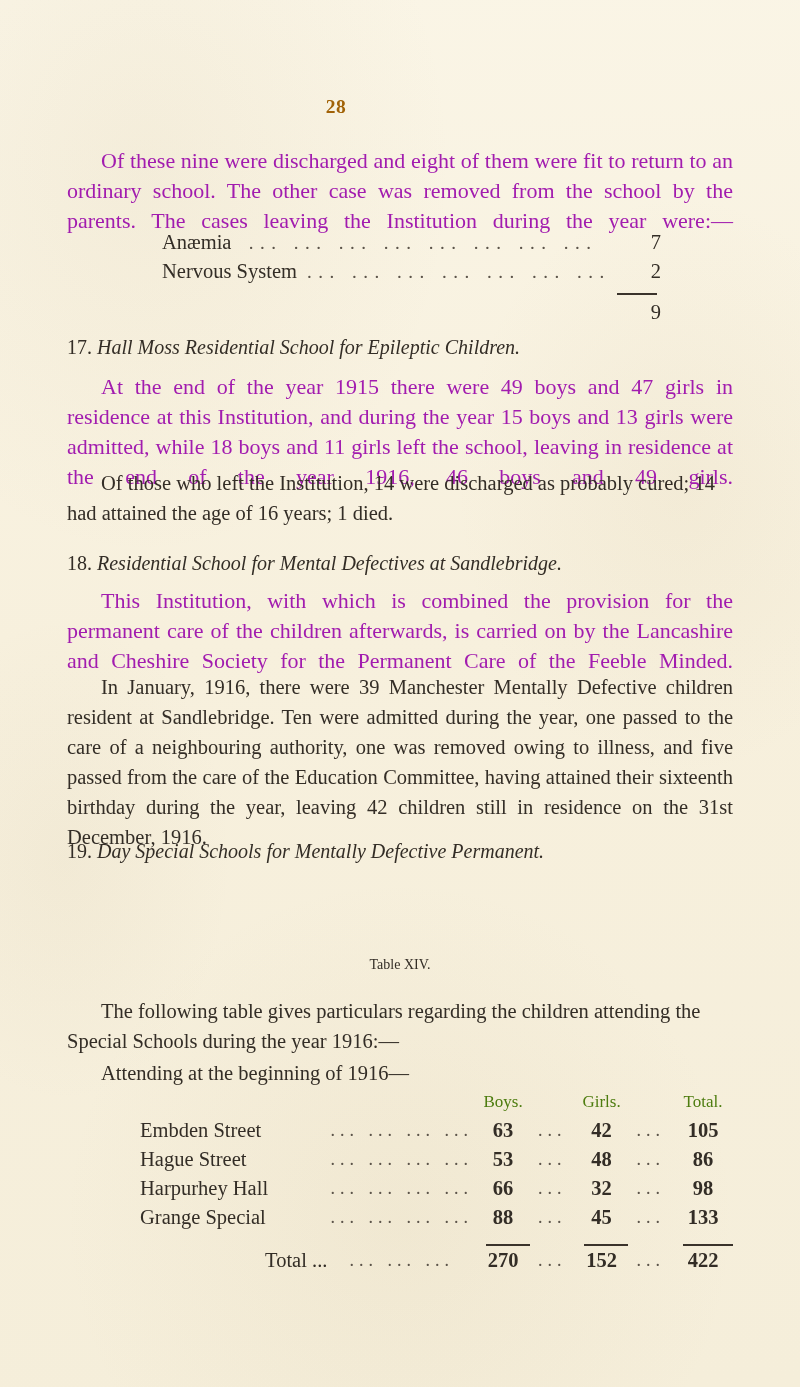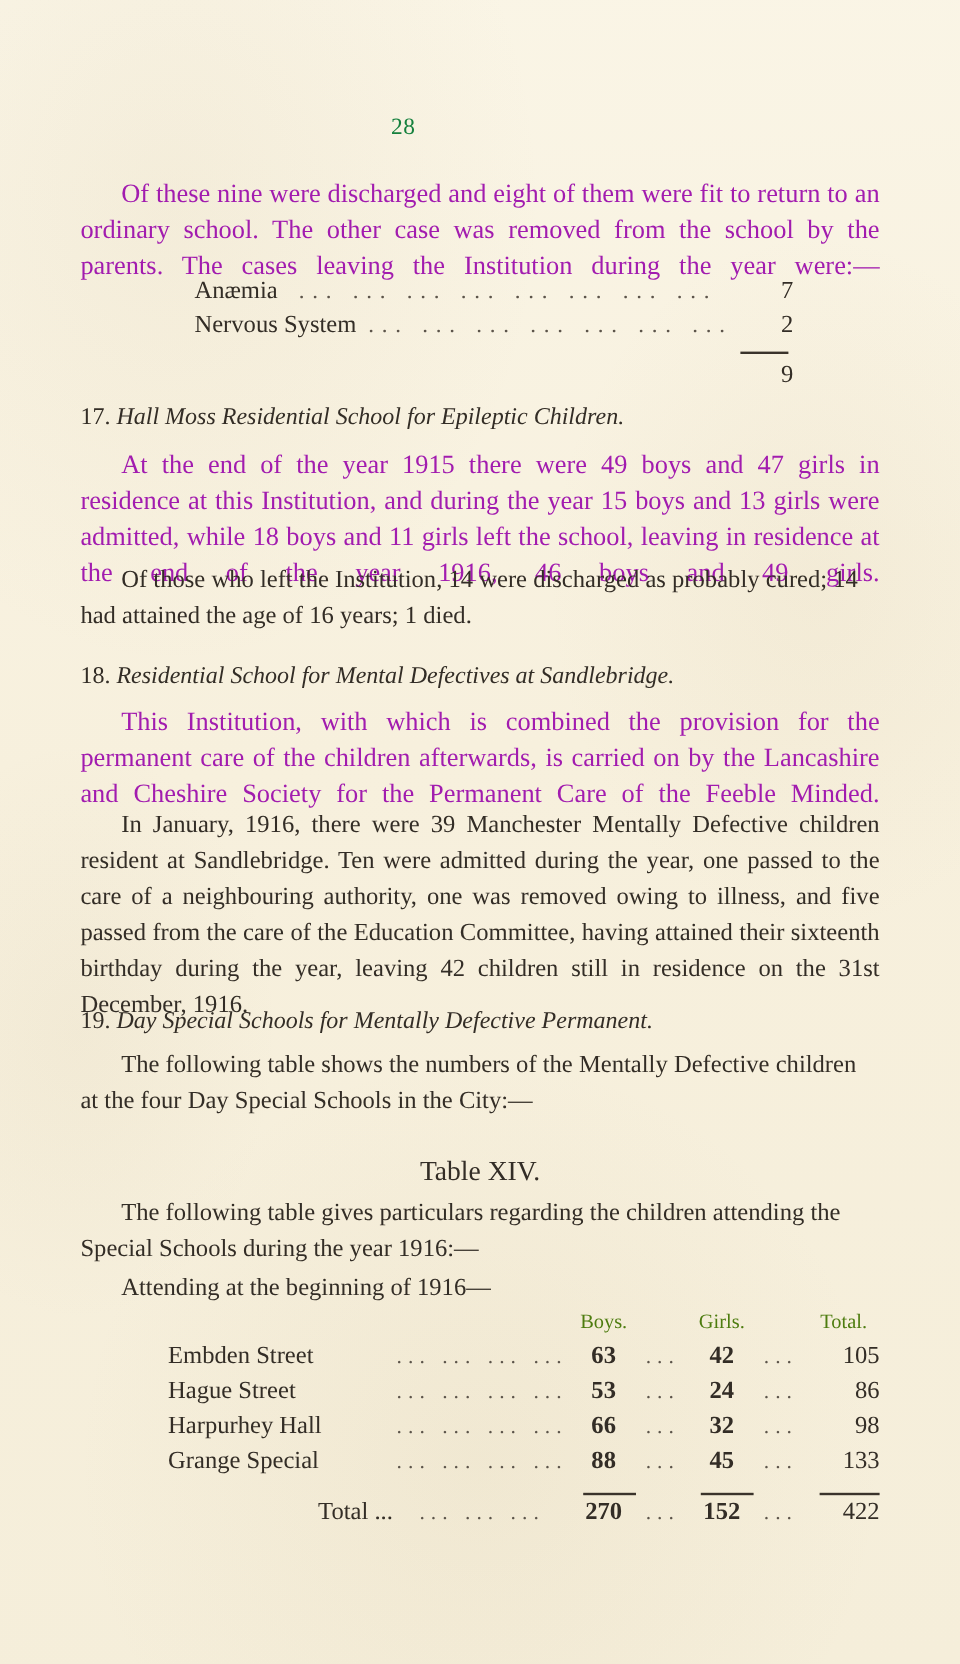--- a/index.html
+++ b/index.html
@@ -40,23 +40,23 @@
     width: 666px;
   }
 
   .folio {
     position: absolute;
     top: 96px;
     left: 0;
     width: 672px;
     text-align: center;
     font-size: 19.5px;
-    font-weight: normal;
+    font-weight: bold;
     letter-spacing: 0.5px;
-    color: #15803d;
+    color: #a16207;
   }
 
   p.body {
     margin: 0;
     font-size: 22px;
     line-height: 30px;
     text-align: justify;
     text-indent: 34px;
     color: #a21caf;
     -webkit-hyphens: none;
@@ -84,24 +84,23 @@
     color: #332d26;
     line-height: 30px;
   }
   h3.section-head .num {
     font-style: normal;
     text-align: right;
   }
 
   .table-caption {
     text-align: center;
-    font-size: 23px;
+    font-size: 14px;
     color: #332d26;
     line-height: 30px;
-    margin-top: 11px;
   }
 
   
   .leader-list {
     margin: 0;
     padding: 0;
     list-style: none;
     position: relative;
   }
   .leader-row {
@@ -186,22 +185,23 @@
     letter-spacing: 5px;
     text-align: center;
     width: 48px;
   }
   .data-table td.num {
     text-align: center;
     width: 56px;
     font-weight: bold;
   }
   .data-table td.numw {
-    text-align: right;
+    text-align: center;
     width: 62px;
+    font-weight: bold;
   }
   .data-table td.total-label {
     text-align: right;
     padding-right: 0;
   }
   .rule-row td { height: 14px; vertical-align: bottom; }
   .rule-row .r {
     border-bottom: 2px solid #3a332b;
     display: block;
     width: 44px;
@@ -268,23 +268,20 @@
     <p class="nojust" style="text-align:justify;">In January, 1916, there were 39 Manchester Mentally Defective children resident at Sandlebridge. Ten were admitted during the year, one passed to the care of a neighbouring authority, one was removed owing to illness, and five passed from the care of the Education Committee, having attained their sixteenth birthday during the year, leaving 42 children still in residence on the 31st December, 1916.</p>
   </div>
 
   <div class="text-col" style="top:836px;">
     <h3 class="section-head">
       <span class="num">19.</span>
       <span>Day Special Schools for Mentally Defective Permanent.</span>
     </h3>
   </div>
 
-  <div class="text-col" style="top:872px;">
-    <p class="nojust">The following table shows the numbers of the Mentally Defective children at the four Day Special Schools in the City:—</p>
-  </div>
 
   <div class="text-col" style="top:950px;">
     <div class="table-caption">Table XIV.</div>
   </div>
 
   <div class="text-col" style="top:996px;">
     <p class="nojust">The following table gives particulars regarding the children attending the Special Schools during the year 1916:—</p>
   </div>
 
   <div class="text-col" style="top:1058px;">
@@ -312,21 +309,21 @@
           <td class="lead-s">...</td>
           <td class="num">42</td>
           <td class="lead-s">...</td>
           <td class="numw">105</td>
         </tr>
         <tr>
           <td class="school">Hague Street</td>
           <td class="lead">... ... ... ...</td>
           <td class="num">53</td>
           <td class="lead-s">...</td>
-          <td class="num">24</td>
+          <td class="num">48</td>
           <td class="lead-s">...</td>
           <td class="numw">86</td>
         </tr>
         <tr>
           <td class="school">Harpurhey Hall</td>
           <td class="lead">... ... ... ...</td>
           <td class="num">66</td>
           <td class="lead-s">...</td>
           <td class="num">32</td>
           <td class="lead-s">...</td>

